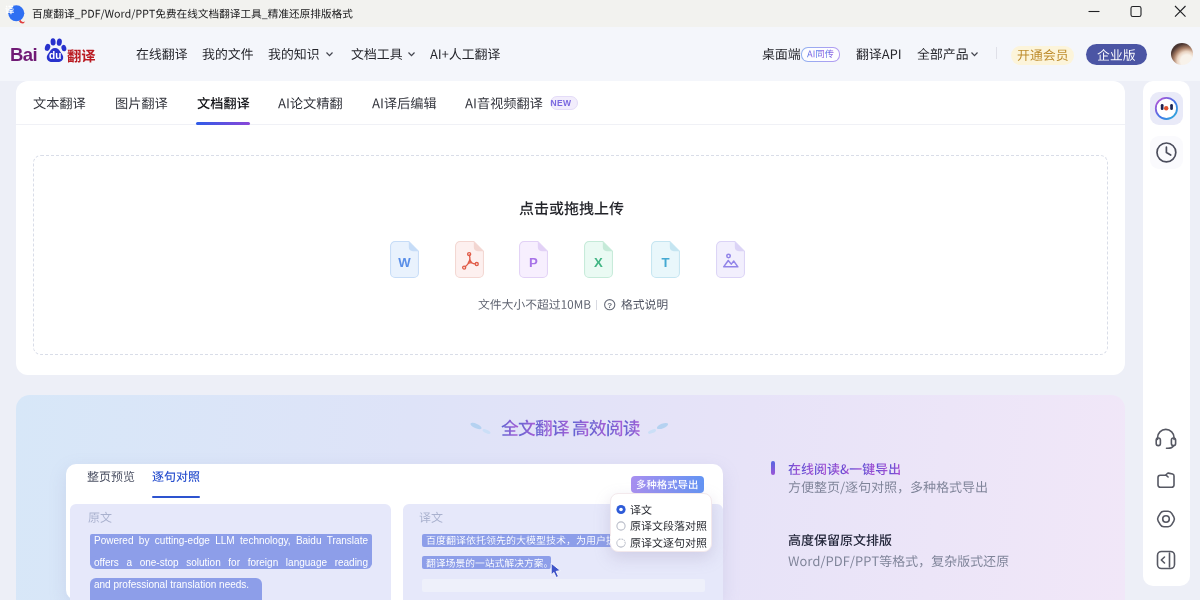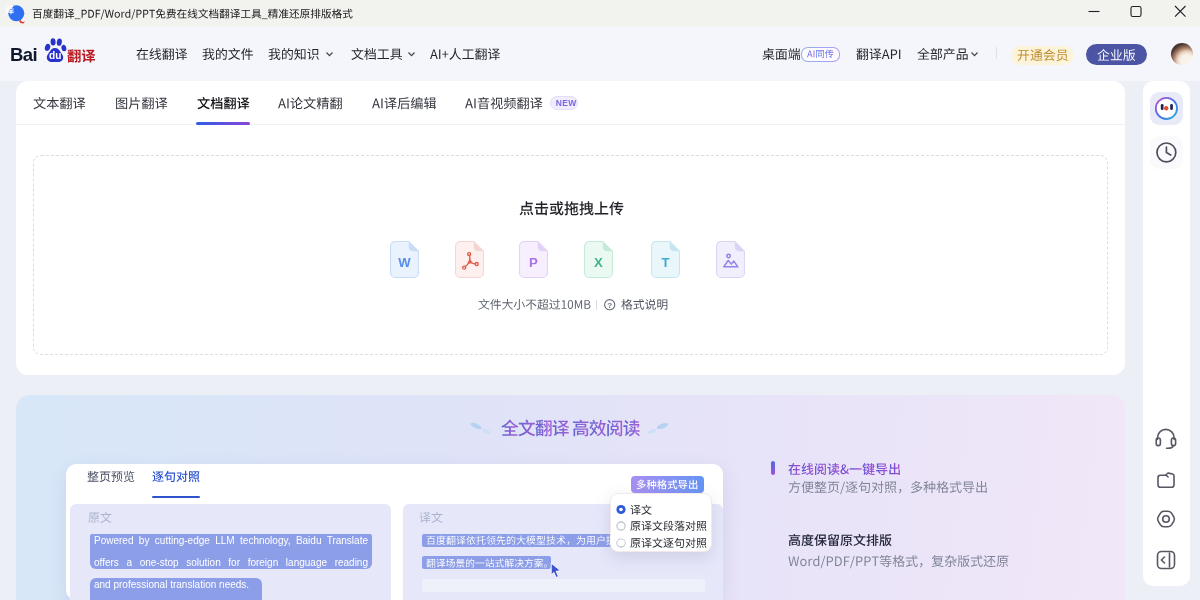--- a/index.html
+++ b/index.html
@@ -167,21 +167,21 @@
 <path d="M13.5 15.8 A3 3 0 0 0 18 17.5 L16.8 19.3 A4.5 4.5 0 0 1 12 17.2 Z" fill="#e03e3e"></path>
   </svg>
 <svg style="position:absolute;left:1080px;top:0" width="120" height="24" viewBox="0 0 120 24">
 <g stroke="#202124" stroke-width="1.1" fill="none">
 <path d="M8.5 11.5 H19.5"></path>
 <rect x="51" y="6.5" width="10" height="10" rx="1.8"></rect>
 <path d="M95 6 L105.5 16.6 M105.5 6 L95 16.6"></path>
 </g>
   </svg>
 <div style="position:absolute;left:0;top:27px;width:1200px;height:54px;background:#f4f6fb"></div>
-<div style="position:absolute;left:10px;top:44px;font:bold 18.5px 'Liberation Sans',sans-serif;color:#0f172a;letter-spacing:-0.6px">Bai</div>
+<div style="position:absolute;left:10px;top:44px;font:bold 18.5px 'Liberation Sans',sans-serif;color:#701a75;letter-spacing:-0.6px">Bai</div>
 <svg style="position:absolute;left:43px;top:37.5px" width="24" height="25" viewBox="0 0 100 104">
 <g fill="#2832cd">
 <ellipse cx="19" cy="39" rx="11" ry="15" transform="rotate(16 19 39)"></ellipse>
 <ellipse cx="42" cy="16" rx="10.5" ry="15.5" transform="rotate(-3 42 16)"></ellipse>
 <ellipse cx="68" cy="17" rx="10.5" ry="15.5" transform="rotate(8 68 17)"></ellipse>
 <ellipse cx="87" cy="42" rx="10" ry="13.5" transform="rotate(-14 87 42)"></ellipse>
 <path d="M50 42 C62 42 68 50 73 58 C79 68 86 72 84 84 C82 96 70 100 58 100 L42 100 C30 100 18 96 16 84 C14 72 21 68 27 58 C32 50 38 42 50 42 Z"></path>
 </g>
     <text x="51" y="88" text-anchor="middle" font-family="Liberation Sans,sans-serif" font-weight="bold" font-size="42" fill="#fff">du</text>
   </svg>
@@ -198,21 +198,21 @@
   </svg>
 <div style="position:absolute;left:996px;top:47px;width:1px;height:12px;background:#dfe0e8"></div>
 <div style="position:absolute;left:1011px;top:45.5px;width:63px;height:19px;border-radius:9.5px;background:#fcf4da"></div>
 <div style="position:absolute;left:1086px;top:44px;width:61px;height:20.5px;border-radius:10.5px;background:#4b55a4"></div>
 <div style="position:absolute;left:1170.5px;top:42.5px;width:22px;height:22px;border-radius:50%;
 background:radial-gradient(circle at 72% 82%,#f8f2ea 0 26%,#e9d2c0 40%,#a87e66 55%,#4e3832 72%,#2a2425 100%)"></div>
 <div style="position:absolute;left:16px;top:81px;width:1109px;height:294px;border-radius:12px;background:#fff"></div>
 <div style="position:absolute;left:16px;top:124px;width:1109px;height:1px;background:#f0f1f6"></div>
 <div style="position:absolute;left:196px;top:121.5px;width:54px;height:3px;border-radius:1.5px;background:linear-gradient(90deg,#2f5ce8,#8a46d8)"></div>
 <div style="position:absolute;left:549.5px;top:96px;width:28px;height:14px;border-radius:7.5px;background:#f2edfc;border:1px solid #e4dcf8;
-box-sizing:border-box;text-align:right;font:bold 8.5px 'Liberation Sans',sans-serif;color:#7a68e0;line-height:13px;letter-spacing:.3px">NEW</div>
+box-sizing:border-box;text-align:left;font:bold 8.5px 'Liberation Sans',sans-serif;color:#7a68e0;line-height:13px;letter-spacing:.3px">NEW</div>
 <div style="position:absolute;left:33px;top:155px;width:1075px;height:200px;border-radius:8px;border:1px dashed #d9dde8;box-sizing:border-box"></div>
 <svg style="position:absolute;left:390.0px;top:240.5px" width="29" height="37" viewBox="0 0 28.5 36.5">
     <path d="M5 .5 H18.5 L28 10 V31.5 A4.5 4.5 0 0 1 23.5 36 H5 A4.5 4.5 0 0 1 .5 31.5 V5 A4.5 4.5 0 0 1 5 .5 Z" fill="#e9f2fd" stroke="#c6dcf7"></path>
     <path d="M18.5 .5 L28 10 H22.5 A4 4 0 0 1 18.5 6 Z" fill="#c6dcf7"></path>
     <text x="14.2" y="25.6" text-anchor="middle" font-family="Liberation Sans,sans-serif" font-size="13" font-weight="bold" fill="#5a8fe8">W</text>
   </svg>
 <svg style="position:absolute;left:454.5px;top:240.5px" width="29" height="37" viewBox="0 0 28.5 36.5">
     <path d="M5 .5 H18.5 L28 10 V31.5 A4.5 4.5 0 0 1 23.5 36 H5 A4.5 4.5 0 0 1 .5 31.5 V5 A4.5 4.5 0 0 1 5 .5 Z" fill="#fdf0ef" stroke="#f3d6d1"></path>
     <path d="M18.5 .5 L28 10 H22.5 A4 4 0 0 1 18.5 6 Z" fill="#f3d6d1"></path>
     <g stroke="#e05c48" stroke-width="1.3" fill="none" stroke-linecap="round" stroke-linejoin="round">

